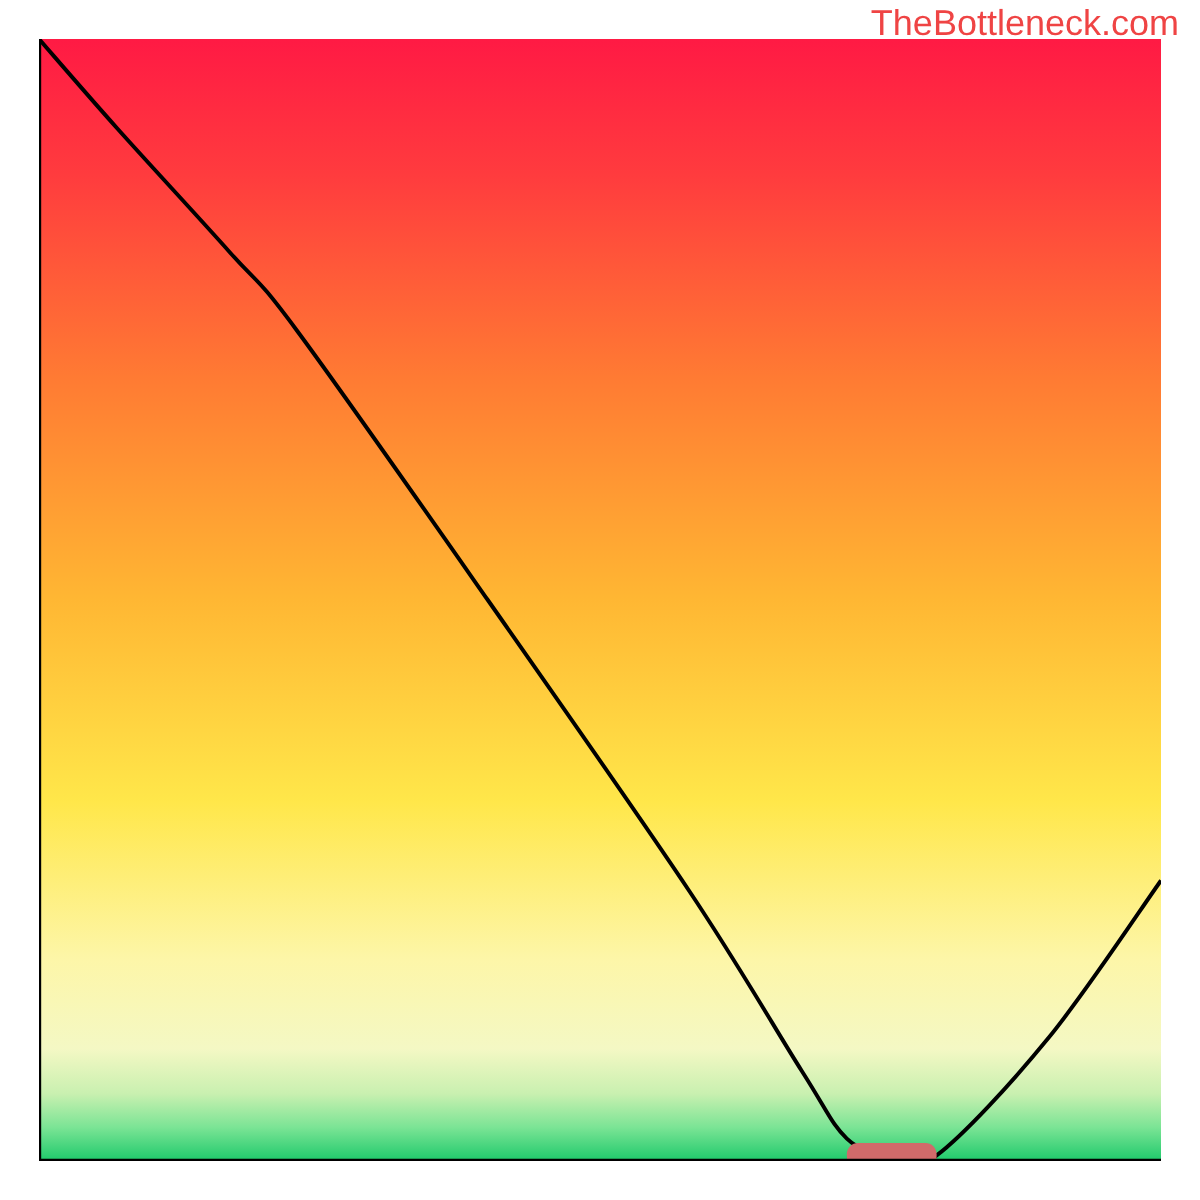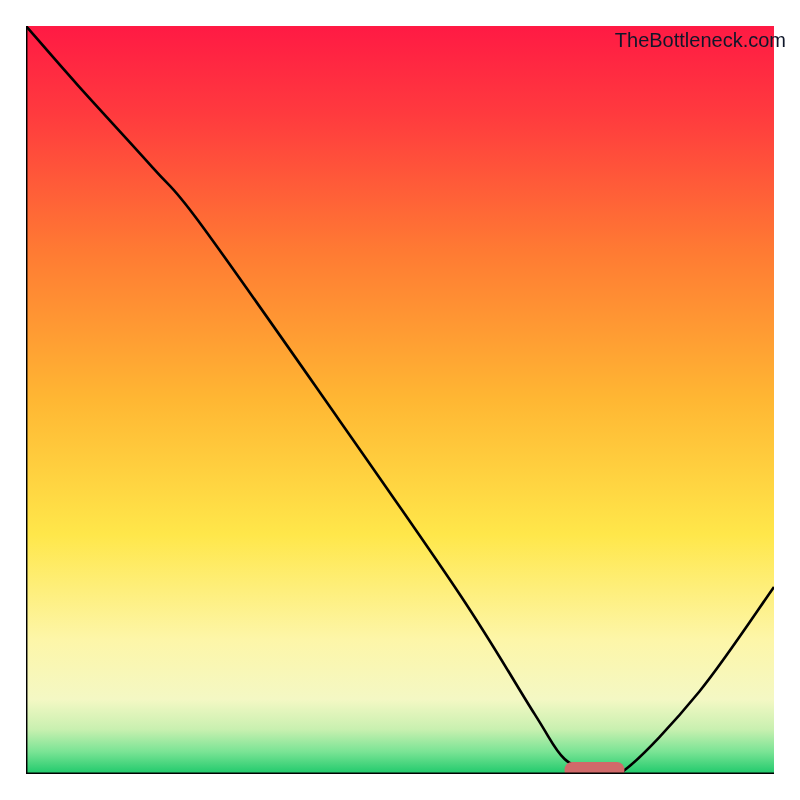--- a/index.html
+++ b/index.html
@@ -8,25 +8,24 @@
     width: 800px;
     height: 800px;
     position: relative;
     background: #fff;
     font-family: Arial, sans-serif;
   }
   .watermark {
     position: absolute;
     top: 2px;
     right: 14px;
-    color: #0f172a;
-    font-size: 20px;
+    color: #ef4444;
+    font-size: 24px;
     font-weight: 400;
     z-index: 10;
-    margin-top: 27px;
   }
   .plot-area {
     position: absolute;
     left: 26px;
     top: 26px;
     width: 748px;
     height: 748px;
     box-sizing: border-box;
   }
   svg {

